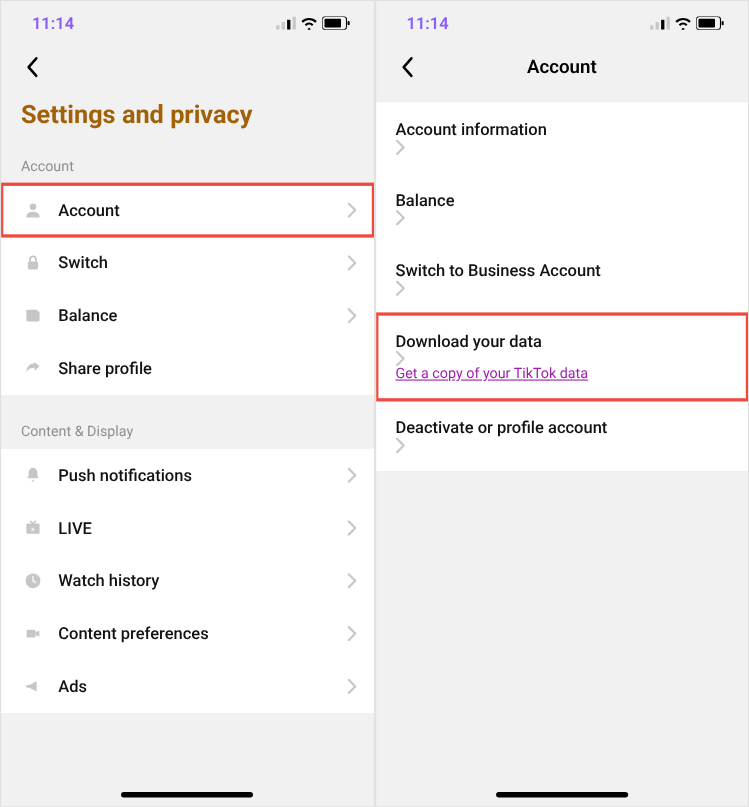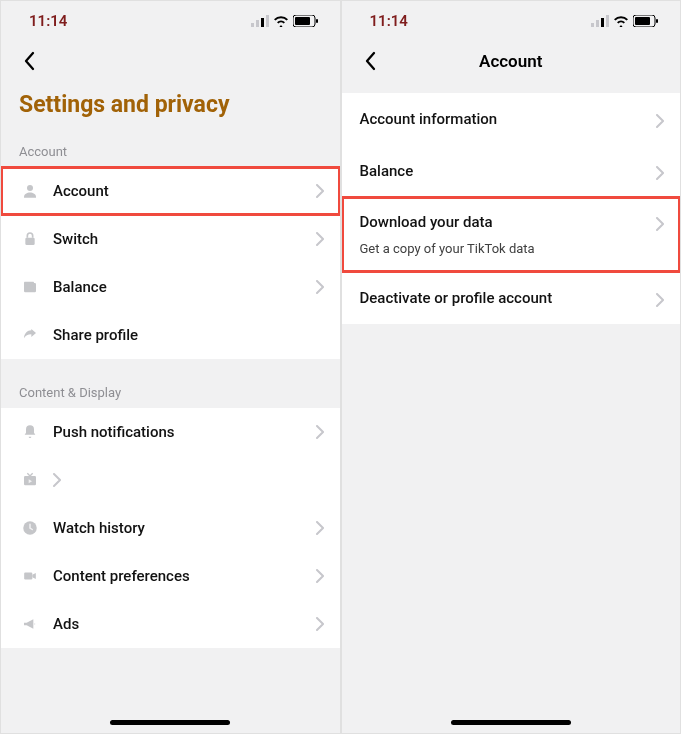--- a/index.html
+++ b/index.html
@@ -19,21 +19,21 @@
       overflow: hidden;
     }
     .status-bar {
       height: 40px;
       display: flex;
       align-items: center;
       justify-content: space-between;
       padding: 0 22px 0 28px;
       font-weight: 600;
       font-size: 15px;
-      color: #7f1d1d;
+      color: #8b5cf6;
     }
     .status-right {
       display: flex;
       align-items: center;
       gap: 4px;
     }
     .nav-bar {
       height: 40px;
       display: flex;
       align-items: center;
@@ -87,22 +87,23 @@
       color: #c5c6c9;
     }
     .item-label {
       flex: 1;
       font-size: 15px;
       font-weight: 500;
       color: #121212;
     }
     .item-sublabel {
       font-size: 13px;
-      color: #404040;
-      margin-top: 10px;
+      color: #a21caf;
+      margin-top: 0;
+      text-decoration: underline;
     }
     .chevron {
       color: #c7c7cc;
     }
     .highlight-red {
       outline: 3px solid #f04a3e;
       outline-offset: -2px;
       position: relative;
       z-index: 5;
     }
@@ -122,22 +123,23 @@
     .right-list-item {
       display: flex;
       flex-direction: column;
       padding: 16px 16px 16px 18px;
       cursor: pointer;
       min-height: 52px;
       justify-content: center;
     }
     .right-item-row {
       display: flex;
-      align-items: flex-end;
+      align-items: flex-start;
       width: 100%;
+      flex-direction: column;
     }
     .right-item-label {
       flex: 1;
       font-size: 15px;
       font-weight: 500;
       color: #121212;
     }
     .right-group {
       background: #fff;
       margin-top: 12px;
@@ -239,20 +241,21 @@
         </svg>
     </div>
     <div class="list-item">
       <div class="item-icon">
           <svg width="18" height="16" viewBox="0 0 24 24" fill="#c5c6c9">
             <rect x="3" y="6" width="18" height="14" rx="2"></rect>
             <path d="M8 2l4 4 4-4" stroke="#c5c6c9" stroke-width="2" fill="none"></path>
             <path d="M10 11l5 3-5 3v-6z" fill="#f1f1f2"></path>
           </svg>
         </div>
+      <span class="item-label">LIVE</span>
       <svg class="chevron" width="8" height="14" viewBox="0 0 8 14">
           <path d="M1 1l6 6-6 6" stroke="#c7c7cc" stroke-width="2" fill="none" stroke-linecap="round"></path>
         </svg>
     </div>
     <div class="list-item">
       <div class="item-icon">
           <svg width="18" height="18" viewBox="0 0 24 24" fill="#c5c6c9">
             <circle cx="12" cy="12" r="9"></circle>
             <path d="M12 7v5l3 2" stroke="#f1f1f2" stroke-width="2" fill="none" stroke-linecap="round"></path>
           </svg>
@@ -330,20 +333,28 @@
       </div>
     </div>
     <div class="right-list-item">
       <div class="right-item-row">
         <span class="right-item-label">Balance</span>
         <svg class="chevron" width="8" height="14" viewBox="0 0 8 14">
             <path d="M1 1l6 6-6 6" stroke="#c7c7cc" stroke-width="2" fill="none" stroke-linecap="round"></path>
           </svg>
       </div>
     </div>
+    <div class="right-list-item">
+      <div class="right-item-row">
+        <span class="right-item-label">Switch to Business Account</span>
+        <svg class="chevron" width="8" height="14" viewBox="0 0 8 14">
+            <path d="M1 1l6 6-6 6" stroke="#c7c7cc" stroke-width="2" fill="none" stroke-linecap="round"></path>
+          </svg>
+      </div>
+    </div>
     <div class="right-list-item highlight-red">
       <div class="right-item-row">
         <span class="right-item-label">Download your data</span>
         <svg class="chevron" width="8" height="14" viewBox="0 0 8 14">
             <path d="M1 1l6 6-6 6" stroke="#c7c7cc" stroke-width="2" fill="none" stroke-linecap="round"></path>
           </svg>
       </div>
       <div class="item-sublabel">Get a copy of your TikTok data</div>
     </div>
     <div class="right-list-item">

